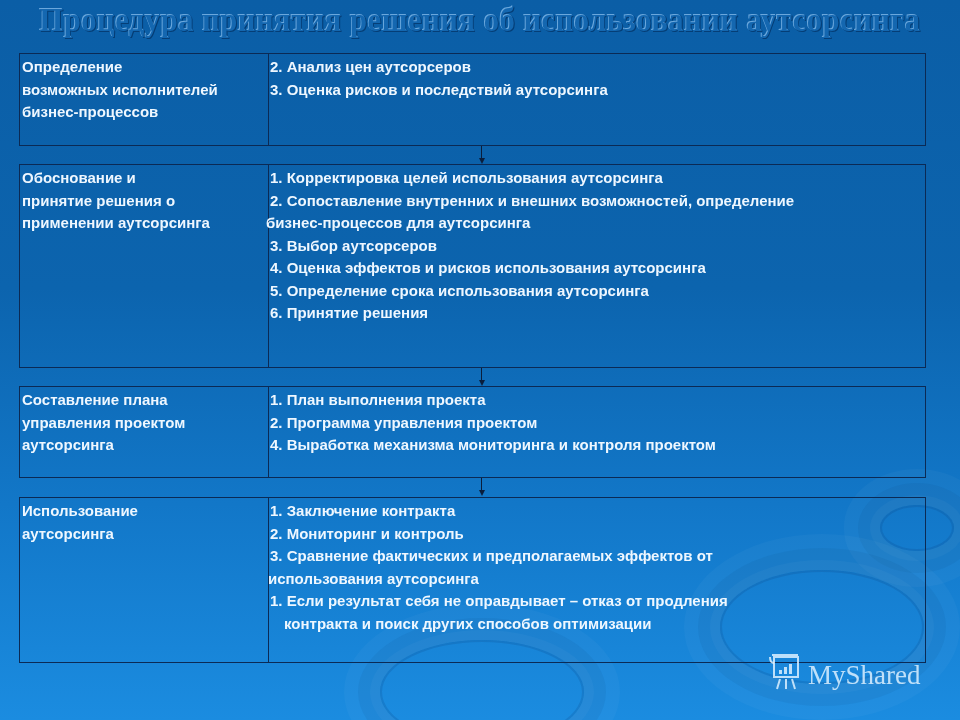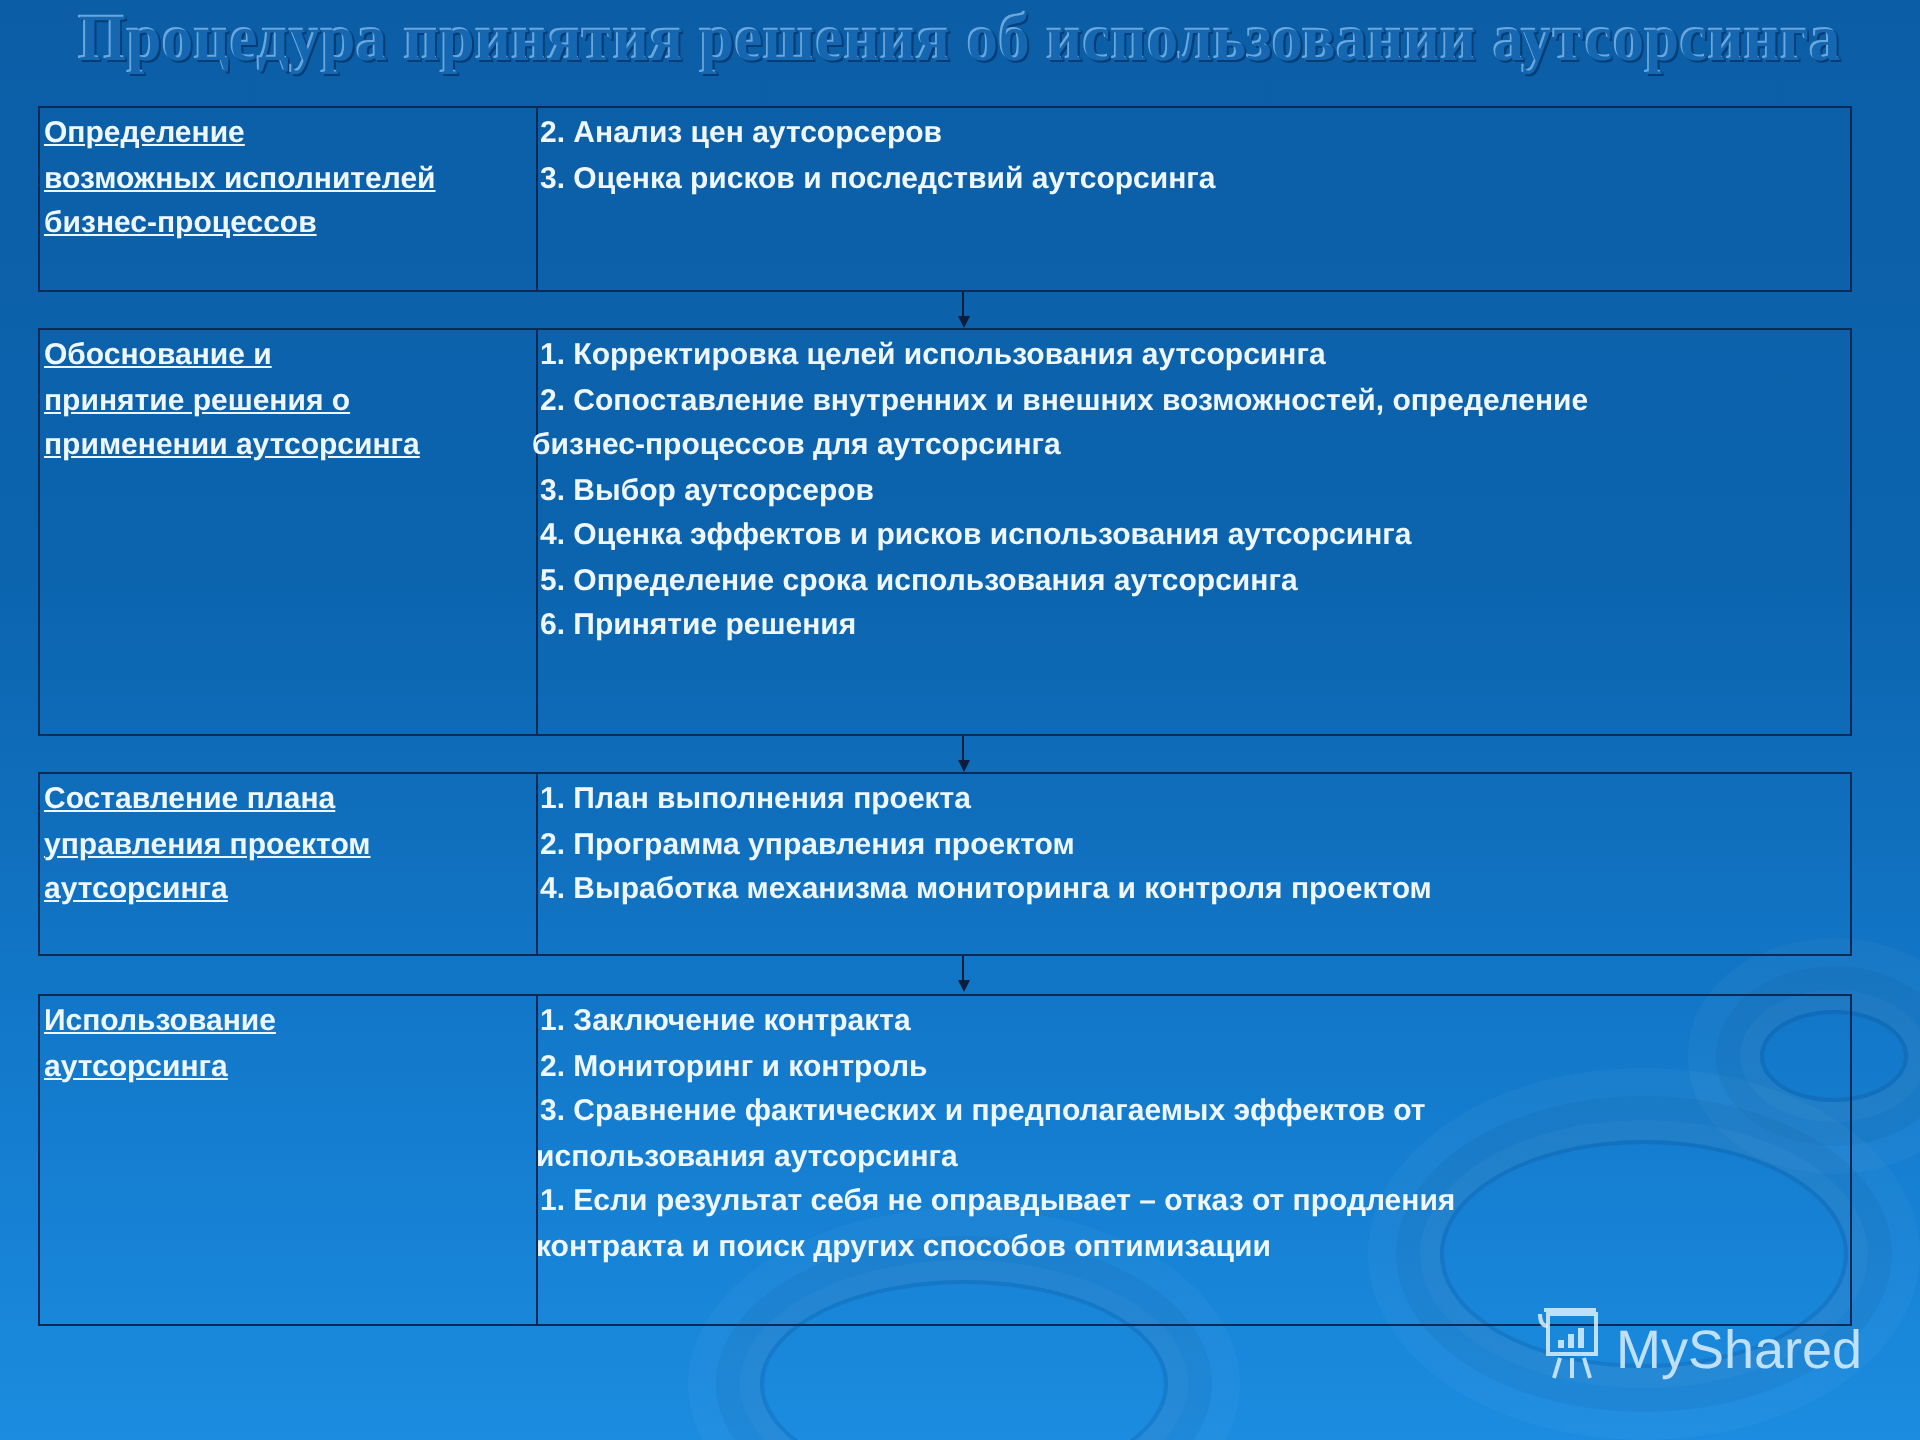--- a/index.html
+++ b/index.html
@@ -25,39 +25,38 @@
     position: absolute; left: 19px; width: 907px;
     border: 1px solid #0b2a55; box-sizing: border-box;
   }
   .box .divider {
     position: absolute; left: 248px; top: -1px; bottom: -1px; width: 1px; background: #0b2a55;
   }
   .left-col {
     position: absolute; left: 2px; top: 2px; width: 250px;
     color: #eef7ff; font-size: 15px; font-weight: bold; line-height: 22.5px;
     white-space: pre-line;
-    text-decoration: underline;
   }
   .right-col {
     position: absolute; left: 250px; top: 2px; width: 660px;
     color: #eef7ff; font-size: 15px; font-weight: bold; line-height: 22.5px;
   }
   .right-col div { white-space: nowrap; }
   .arrow {
     position: absolute; left: 480px; width: 2px;
   }
   .arrow .shaft { width: 1px; background: #0a1e3c; margin-left: 1px; }
   .arrow .head {
     width: 0; height: 0; border-left: 3px solid transparent; border-right: 3px solid transparent;
     border-top: 6px solid #0a1e3c; margin-left: -1px;
   }
   .watermark {
     position: absolute; left: 768px; top: 655px; height: 40px;
     display: flex; align-items: center; gap: 6px;
-    color: rgba(220, 240, 255, 0.85); font-family: Liberation Sans, sans-serif; font-size: 27px;
+    color: rgba(220, 240, 255, 0.85); font-family: Liberation Serif, serif; font-size: 27px;
   }
 </style>
 </head>
 <body>
 
 <div class="ripple" style="left:880px;top:505px;width:70px;height:42px;"></div>
 <div class="ripple" style="left:720px;top:570px;width:200px;height:110px;"></div>
 <div class="ripple" style="left:380px;top:640px;width:200px;height:100px;"></div>
 
 <div class="title">Процедура принятия решения об использовании аутсорсинга</div>
@@ -119,21 +118,21 @@
 <div class="box" style="top:497px;height:166px;">
   <div class="left-col">  Использование
 аутсорсинга</div>
   <div class="divider"></div>
   <div class="right-col">
     <div>1. Заключение контракта</div>
     <div>2. Мониторинг и контроль</div>
     <div> 3. Сравнение фактических и предполагаемых эффектов от</div>
     <div style="margin-left:-2px;">использования аутсорсинга</div>
     <div> 1. Если результат себя не оправдывает – отказ от продления</div>
-    <div style="margin-left:-2px;">контракта и поиск других способов оптимизации</div>
+    <div style="margin-left:-2px;padding-left:16px;">контракта и поиск других способов оптимизации</div>
   </div>
 </div>
 
 <div class="watermark">
   <span>
     <svg width="34" height="38" viewBox="0 0 34 38" fill="none" stroke="rgba(220,240,255,0.85)" stroke-width="2">
       <path d="M6 4 H30 V24 H6 Z"></path>
       <path d="M2 4 Q2 10 6 10"></path>
       <path d="M4 2 H30"></path>
       <rect x="11" y="17" width="3" height="4" fill="rgba(220,240,255,0.85)" stroke="none"></rect>

